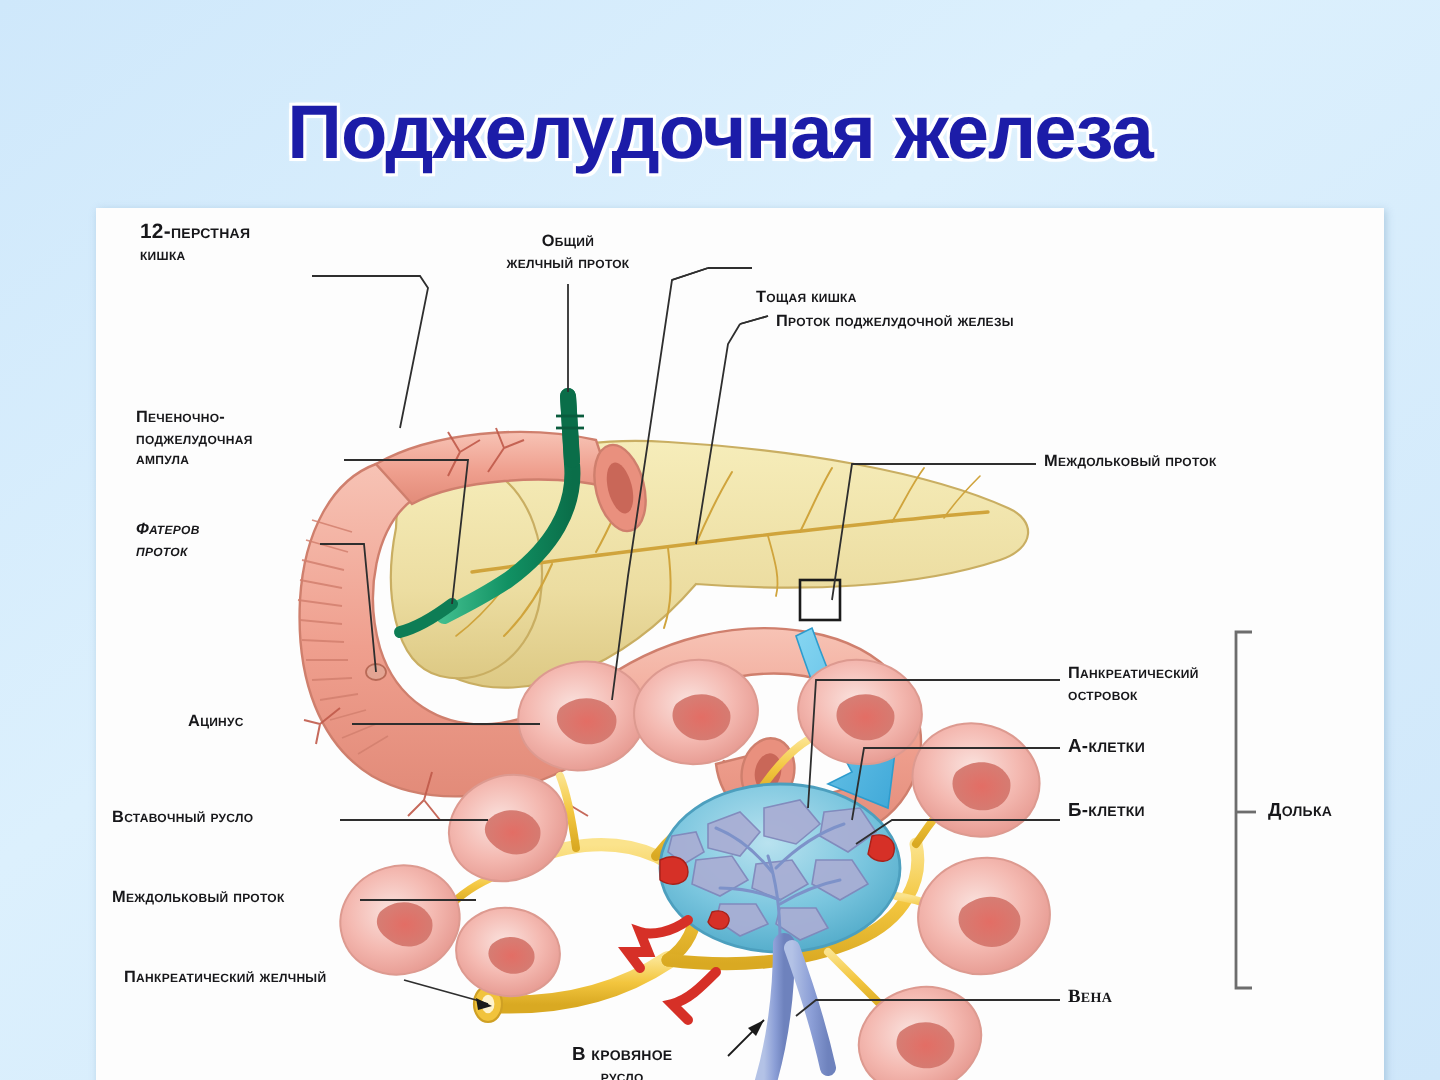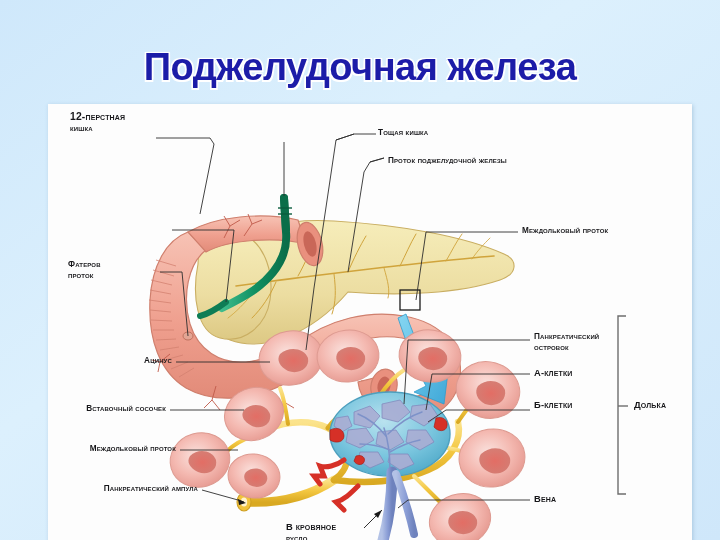--- a/index.html
+++ b/index.html
@@ -58,22 +58,22 @@
     position: absolute;
     color: #17171a;
     font-family: "Liberation Sans", sans-serif;
     font-size: 8.2px;
     font-weight: bold;
     font-variant: small-caps;
     letter-spacing: 0.15px;
     line-height: 10.5px;
     white-space: nowrap;
   }
-  .lbl.big { font-size: 9.4px; }
-  .lbl.r { text-align: right; }
+  .lbl.big { font-size: 9.4px; text-align: center; }
+  .lbl.r { }
   .lbl.c { text-align: center; }
   .cap1 { font-size: 10.4px; }
 </style>
 </head>
 <body>
 
 <div id="slide">
 
   <div id="title">Поджелудочная железа</div>
 
@@ -354,51 +354,60 @@
         <path d="M578 212 L 570 212 L 570 390 L 578 390"></path>
         <line x1="570" y1="302" x2="580" y2="302"></line>
       </g>
     </svg>
 
     <div class="lbl" style="left:22px; top:8px;">
       <span class="cap1">12-перстная</span><br>
       <span>кишка</span>
     </div>
 
-
-    <div class="lbl" style="left:330px; top:24px;">Тощая кишка</div>
+    <div class="lbl c" style="left:172px; top:12px; width:128px;">
+      <span>Общий</span><br>
+      <span>желчный проток</span>
+    </div>
+
+    <div class="lbl" style="left:330px; top:40px;">Тощая кишка</div>
 
     <div class="lbl" style="left:340px; top:52px;">Проток поджелудочной железы</div>
 
     <div class="lbl" style="left:474px; top:122px;">Междольковый проток</div>
 
-
-    <div class="lbl" style="left:20px; top:156px;">
+    <div class="lbl" style="left:20px; top:100px;">
+      <span>Печеночно-</span><br>
+      <span>поджелудочная</span><br>
+      <span>ампула</span>
+    </div>
+
+    <div class="lbl" style="left:20px; top:156px;font-style:italic;">
       <span>Фатеров</span><br>
       <span>проток</span>
     </div>
 
     <div class="lbl r" style="left:46px; top:252px; width:78px;">Ацинус</div>
 
-    <div class="lbl r" style="left:8px; top:300px; width:110px;">Вставочный сосочек</div>
+    <div class="lbl r" style="left:8px; top:300px; width:110px;">Вставочный русло</div>
 
     <div class="lbl r" style="left:8px; top:340px; width:120px;">Междольковый проток</div>
 
-    <div class="lbl r" style="left:14px; top:380px; width:136px;">Панкреатический ампула</div>
+    <div class="lbl r" style="left:14px; top:380px; width:136px;">Панкреатический желчный</div>
 
     <div class="lbl" style="left:486px; top:228px;">
       <span>Панкреатический</span><br>
       <span>островок</span>
     </div>
 
     <div class="lbl big" style="left:486px; top:264px;">А-клетки</div>
 
     <div class="lbl big" style="left:486px; top:296px;">Б-клетки</div>
 
-    <div class="lbl big" style="left:486px; top:390px;">Вена</div>
+    <div class="lbl big" style="left:486px; top:390px;font-family:Liberation Serif, serif;">Вена</div>
 
     <div class="lbl big" style="left:586px; top:296px;">Долька</div>
 
     <div class="lbl big" style="left:238px; top:418px;">
       <span>В кровяное</span><br>
       <span style="font-size:8.2px">русло</span>
     </div>
 
   </div>
 </div>

